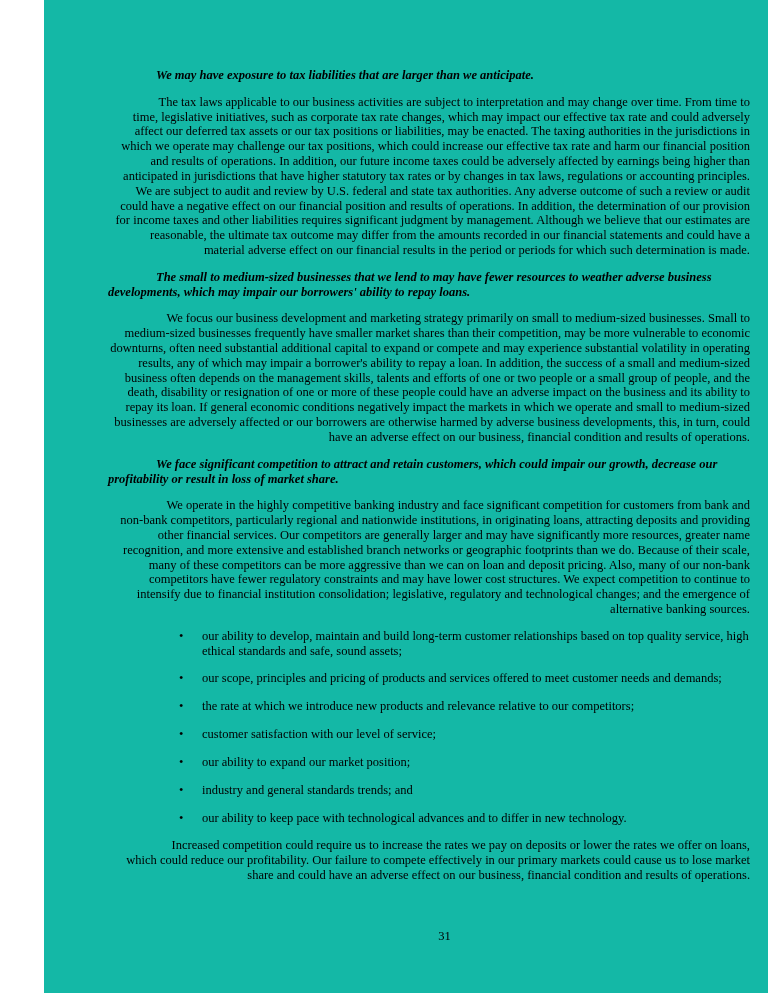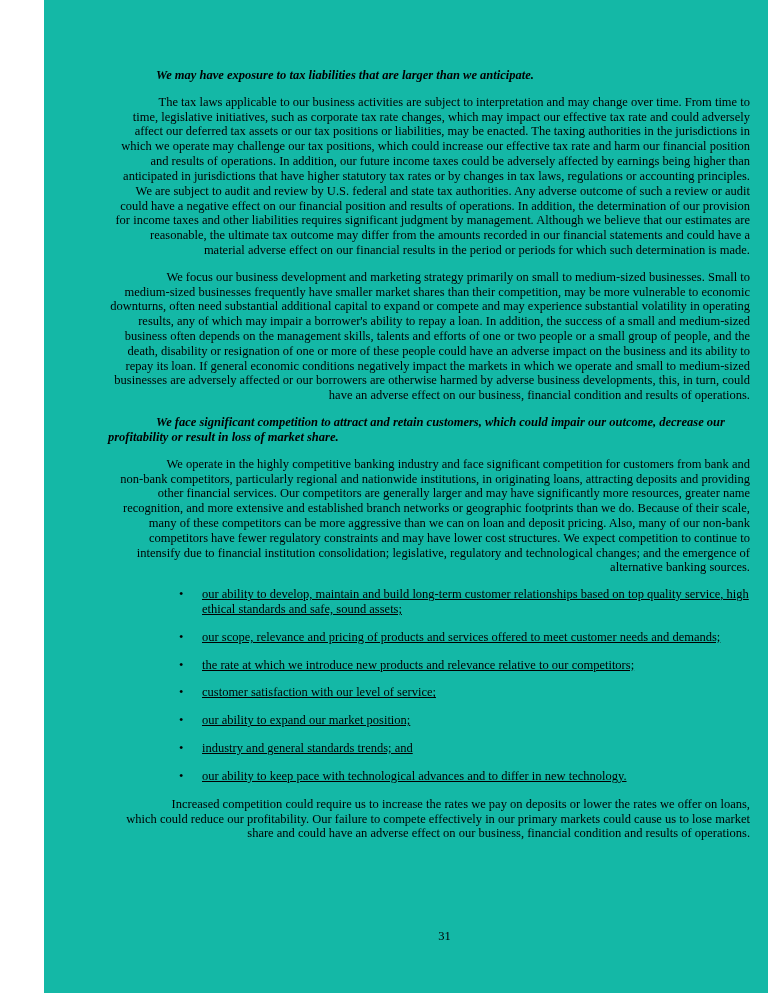--- a/index.html
+++ b/index.html
@@ -42,57 +42,57 @@
     display: flex;
     margin: 0 0 13px 0;
     text-align: left;
   }
   .bullet-glyph {
     flex: none;
     width: 23px;
   }
   .bullet-text {
     flex: 1;
-    text-decoration: underline;
   }
   .page-number {
     position: absolute;
     left: 0;
     right: 0;
     top: 929px;
     text-align: center;
     text-indent: 0;
     padding-left: 33px;
   }
 </style>
 </head>
 <body>
 
 <div class="page">
 
   <p class="risk-heading">We may have exposure to tax liabilities that are larger than we anticipate.</p>
 
   <p class="para">The tax laws applicable to our business activities are subject to interpretation and may change over time. From time to time, legislative initiatives, such as corporate tax rate changes, which may impact our effective tax rate and could adversely affect our deferred tax assets or our tax positions or liabilities, may be enacted. The taxing authorities in the jurisdictions in which we operate may challenge our tax positions, which could increase our effective tax rate and harm our financial position and results of operations. In addition, our future income taxes could be adversely affected by earnings being higher than anticipated in jurisdictions that have higher statutory tax rates or by changes in tax laws, regulations or accounting principles. We are subject to audit and review by U.S. federal and state tax authorities. Any adverse outcome of such a review or audit could have a negative effect on our financial position and results of operations. In addition, the determination of our provision for income taxes and other liabilities requires significant judgment by management. Although we believe that our estimates are reasonable, the ultimate tax outcome may differ from the amounts recorded in our financial statements and could have a material adverse effect on our financial results in the period or periods for which such determination is made.</p>
 
+  <p class="risk-heading">The small to medium-sized businesses that we lend to may have fewer resources to weather adverse business developments, which may impair our borrowers' ability to repay loans.</p>
 
   <p class="para">We focus our business development and marketing strategy primarily on small to medium-sized businesses. Small to medium-sized businesses frequently have smaller market shares than their competition, may be more vulnerable to economic downturns, often need substantial additional capital to expand or compete and may experience substantial volatility in operating results, any of which may impair a borrower's ability to repay a loan. In addition, the success of a small and medium-sized business often depends on the management skills, talents and efforts of one or two people or a small group of people, and the death, disability or resignation of one or more of these people could have an adverse impact on the business and its ability to repay its loan. If general economic conditions negatively impact the markets in which we operate and small to medium-sized businesses are adversely affected or our borrowers are otherwise harmed by adverse business developments, this, in turn, could have an adverse effect on our business, financial condition and results of operations.</p>
 
-  <p class="risk-heading">We face significant competition to attract and retain customers, which could impair our outcome, decrease our profitability or result in loss of market share.</p>
+  <p class="risk-heading">We face significant competition to attract and retain customers, which could impair our growth, decrease our profitability or result in loss of market share.</p>
 
   <p class="para">We operate in the highly competitive banking industry and face significant competition for customers from bank and non-bank competitors, particularly regional and nationwide institutions, in originating loans, attracting deposits and providing other financial services. Our competitors are generally larger and may have significantly more resources, greater name recognition, and more extensive and established branch networks or geographic footprints than we do. Because of their scale, many of these competitors can be more aggressive than we can on loan and deposit pricing. Also, many of our non-bank competitors have fewer regulatory constraints and may have lower cost structures. We expect competition to continue to intensify due to financial institution consolidation; legislative, regulatory and technological changes; and the emergence of alternative banking sources.</p>
 
 
   <ul class="bullet-list">
     <li>
       <span class="bullet-glyph">•</span>
       <span class="bullet-text">our ability to develop, maintain and build long-term customer relationships based on top quality service, high ethical standards and safe, sound assets;</span>
     </li>
     <li>
       <span class="bullet-glyph">•</span>
-      <span class="bullet-text">our scope, relevance and pricing of products and services offered to meet customer needs and demands;</span>
+      <span class="bullet-text">our scope, principles and pricing of products and services offered to meet customer needs and demands;</span>
     </li>
     <li>
       <span class="bullet-glyph">•</span>
       <span class="bullet-text">the rate at which we introduce new products and relevance relative to our competitors;</span>
     </li>
     <li>
       <span class="bullet-glyph">•</span>
       <span class="bullet-text">customer satisfaction with our level of service;</span>
     </li>
     <li>

